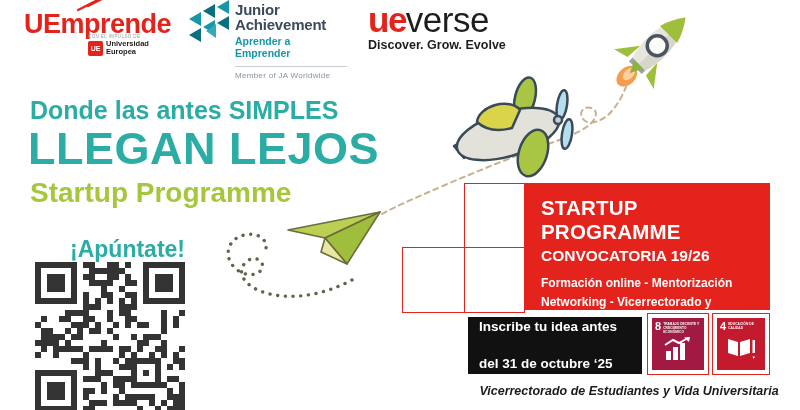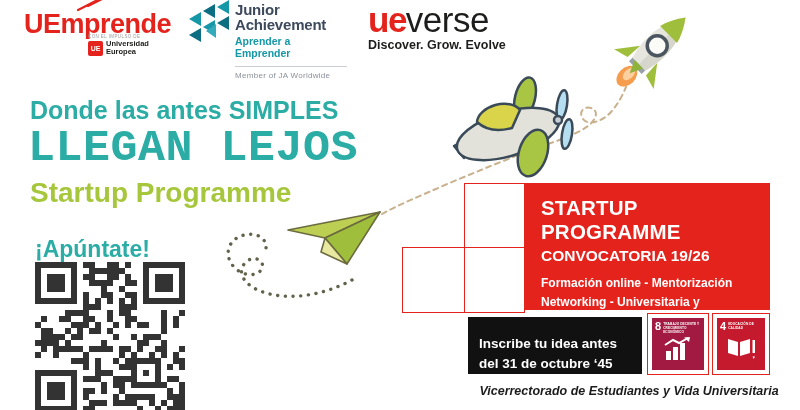--- a/index.html
+++ b/index.html
@@ -27,41 +27,41 @@
   .ja-member{color:#8a9099;font-size:8px;margin-top:4px;letter-spacing:0.3px;}
 
   .ueverse{left:368px;top:2px;}
   .uev-row{line-height:1;}
   .uev-prefix{font-size:35px;font-weight:800;color:#E5231D;letter-spacing:-1.5px;}
   .uev-suffix{font-size:35px;font-weight:400;color:#1d1d1b;letter-spacing:-0.5px;margin-top:19px;}
   .uev-tag{font-size:12.5px;font-weight:600;color:#1d1d1b;margin-top:1px;}
 
   
   .hl-intro{left:30px;top:96px;font-size:25px;font-weight:700;color:#2BADA5;}
-  .hl-main{left:28px;top:123px;font-size:45px;font-weight:800;color:#2BADA5;letter-spacing:0.5px;font-family:Liberation Mono, monospace;}
+  .hl-main{left:28px;top:123px;font-size:45px;font-weight:800;color:#2BADA5;letter-spacing:0.5px;}
   .hl-program{left:30px;top:177px;font-size:28px;font-weight:800;color:#A6C63C;}
 
   
-  .apuntate{left:35px;top:236px;width:150px;text-align:left;font-size:23px;font-weight:800;color:#2BADA5;}
+  .apuntate{left:35px;top:236px;width:150px;text-align:right;font-size:23px;font-weight:800;color:#2BADA5;}
   .qr{left:35px;top:262px;width:150px;height:150px;}
 
   
   .outline-box{border:1.5px solid #E5231D;background:transparent;box-sizing:border-box;}
   .ob-a{left:464px;top:183px;width:61px;height:65px;}
   .ob-b{left:402px;top:247px;width:63px;height:66px;}
   .ob-c{left:464px;top:247px;width:61px;height:66px;}
 
   .red-box{left:524px;top:183px;width:246px;height:127px;background:#E5231D;color:#fff;
            box-sizing:border-box;padding:13px 8px 0 17px;}
   .rb-title{font-size:20.5px;font-weight:800;letter-spacing:0.2px;}
   .rb-sub{font-size:15.5px;font-weight:800;margin-top:3px;}
   .rb-features{margin-top:9px;font-size:12px;line-height:1.55;font-weight:700;}
 
   .black-box{left:468px;top:317px;width:174px;height:57px;background:#111111;color:#fff;
-             box-sizing:border-box;display:flex;flex-direction:column;justify-content:flex-end;
+             box-sizing:border-box;display:flex;flex-direction:column;justify-content:space-between;
              padding-left:11px;font-size:13.5px;font-weight:700;line-height:1.5;}
 
   
   .sdg-tile{background:#fff;border:1px solid #E5231D;box-sizing:border-box;padding:4px;}
   .sdg-1{left:647px;top:313px;width:62px;height:62px;}
   .sdg-2{left:712px;top:313px;width:58px;height:62px;}
   .sdg-inner{width:100%;height:100%;color:#fff;box-sizing:border-box;padding:3px;}
   .sdg-8{background:#A21942;}
   .sdg-4{background:#C5192D;}
   .sdg-head{display:flex;gap:2px;align-items:flex-start;}
@@ -88,28 +88,28 @@
 
   <div class="abs outline-box ob-a"></div>
   <div class="abs outline-box ob-b"></div>
   <div class="abs outline-box ob-c"></div>
 
   <div class="abs red-box">
     <div class="rb-title">STARTUP PROGRAMME</div>
     <div class="rb-sub">CONVOCATORIA 19/26</div>
     <div class="rb-features">
       <div>Formación online - Mentorización</div>
-      <div>Networking - Universitaria y</div>
+      <div>Networking - Vicerrectorado y</div>
       <div>Premios - Certificación internacional</div>
     </div>
   </div>
 
   <div class="abs black-box">
     <div>Inscribe tu idea antes</div>
-    <div>del 31 de octubre ‘45</div>
+    <div>del 31 de octubre ‘25</div>
   </div>
 
   <div class="abs sdg-tile sdg-1">
     <div class="sdg-inner sdg-8">
       <div class="sdg-head">
         <span class="sdg-num">8</span>
         <span class="sdg-label">TRABAJO DECENTE Y CRECIMIENTO ECONÓMICO</span>
       </div>
       <div class="sdg-icon">
         <svg width="34" height="24" viewBox="0 0 34 24">

